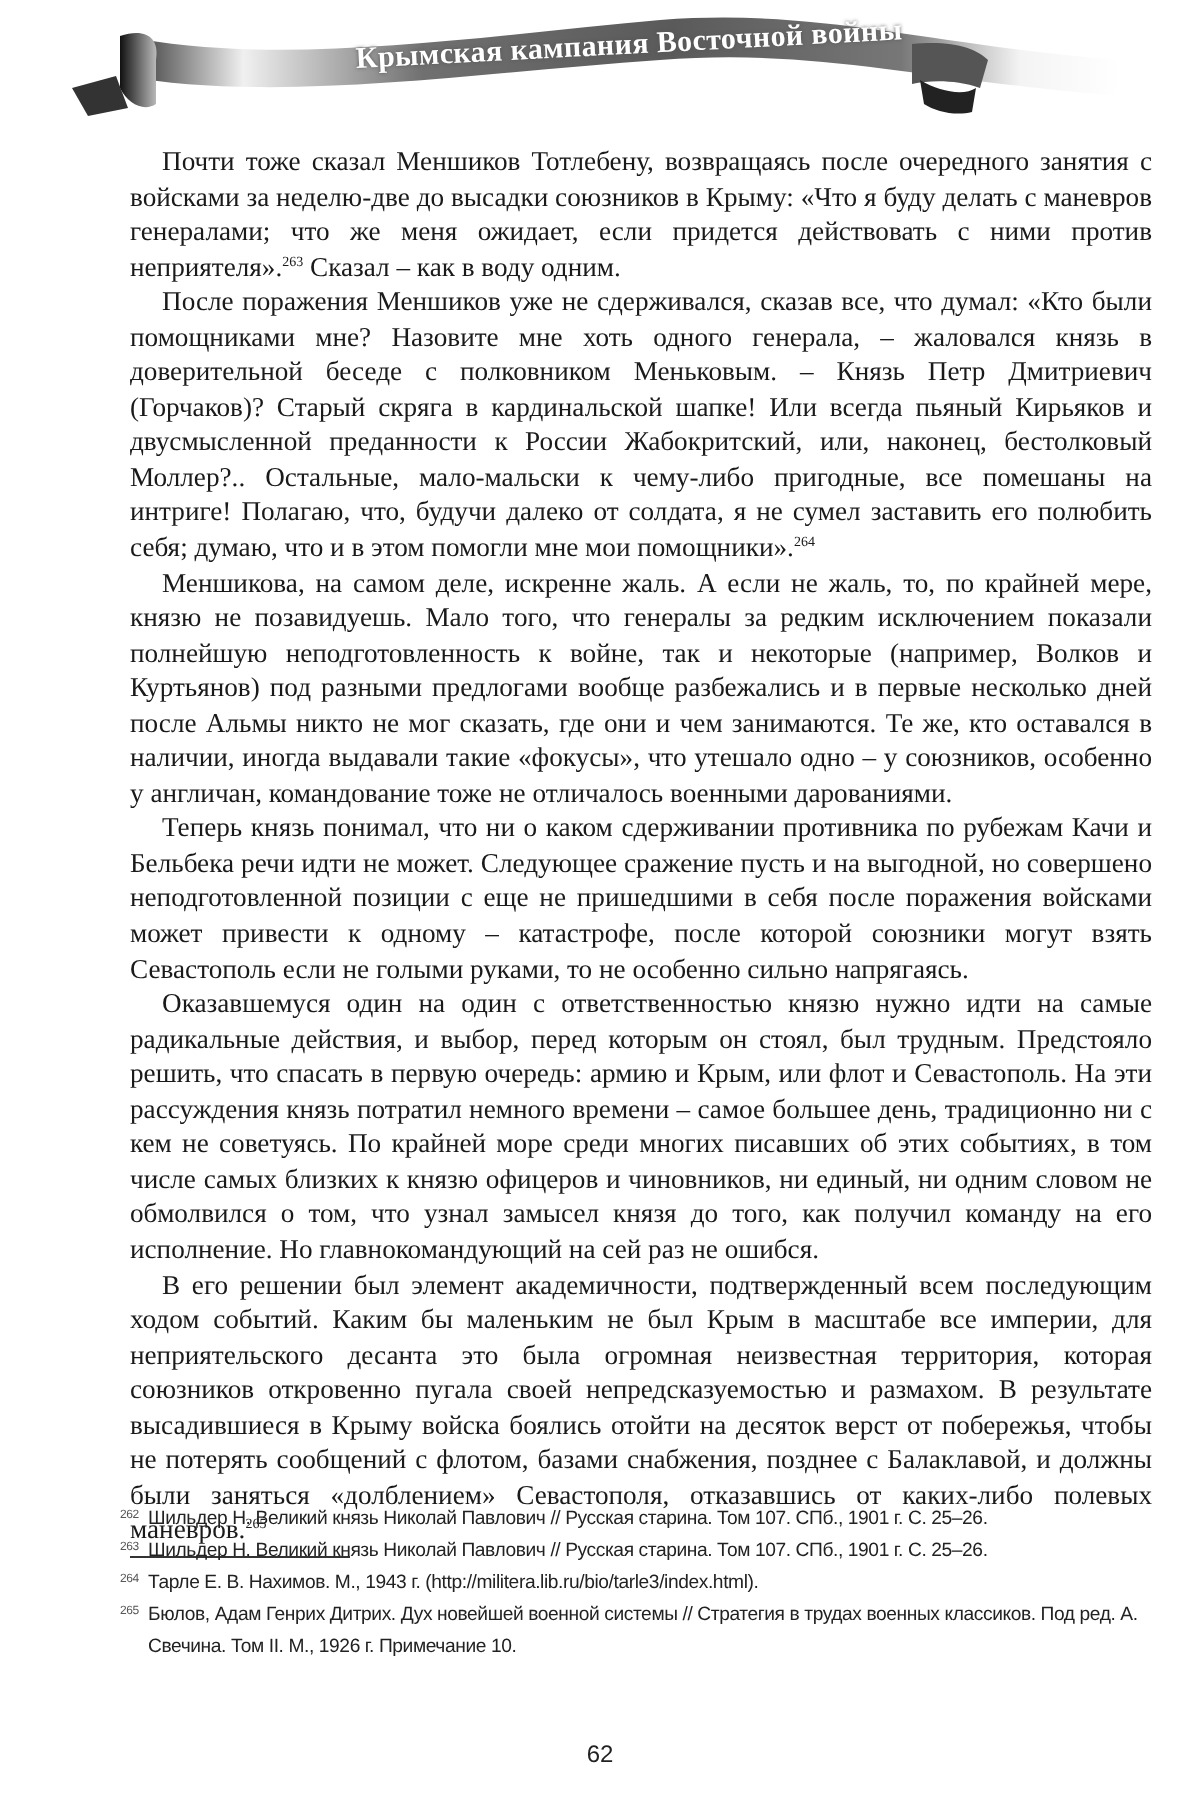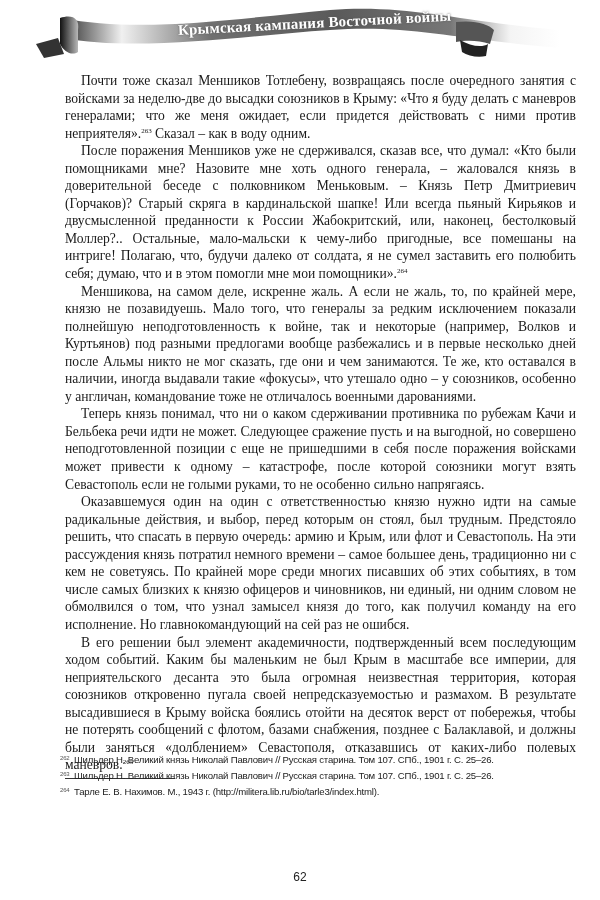--- a/index.html
+++ b/index.html
@@ -63,15 +63,19 @@
     <span class="fn-text">Шильдер Н. Великий князь Николай Павлович // Русская старина. Том 107. СПб., 1901 г. С. 25–26.</span>
   </div>
   <div class="fn">
     <span class="fn-num">263</span>
     <span class="fn-text">Шильдер Н. Великий князь Николай Павлович // Русская старина. Том 107. СПб., 1901 г. С. 25–26.</span>
   </div>
   <div class="fn">
     <span class="fn-num">264</span>
     <span class="fn-text">Тарле Е. В. Нахимов. М., 1943 г. (http://militera.lib.ru/bio/tarle3/index.html).</span>
   </div>
+  <div class="fn">
+    <span class="fn-num">265</span>
+    <span class="fn-text">Бюлов, Адам Генрих Дитрих. Дух новейшей военной системы // Стратегия в трудах военных классиков. Под ред. А. Свечина. Том II. М., 1926 г. Примечание 10.</span>
+  </div>
 </div>
 
 <div class="page-number">62</div>
 
 </body></html>

